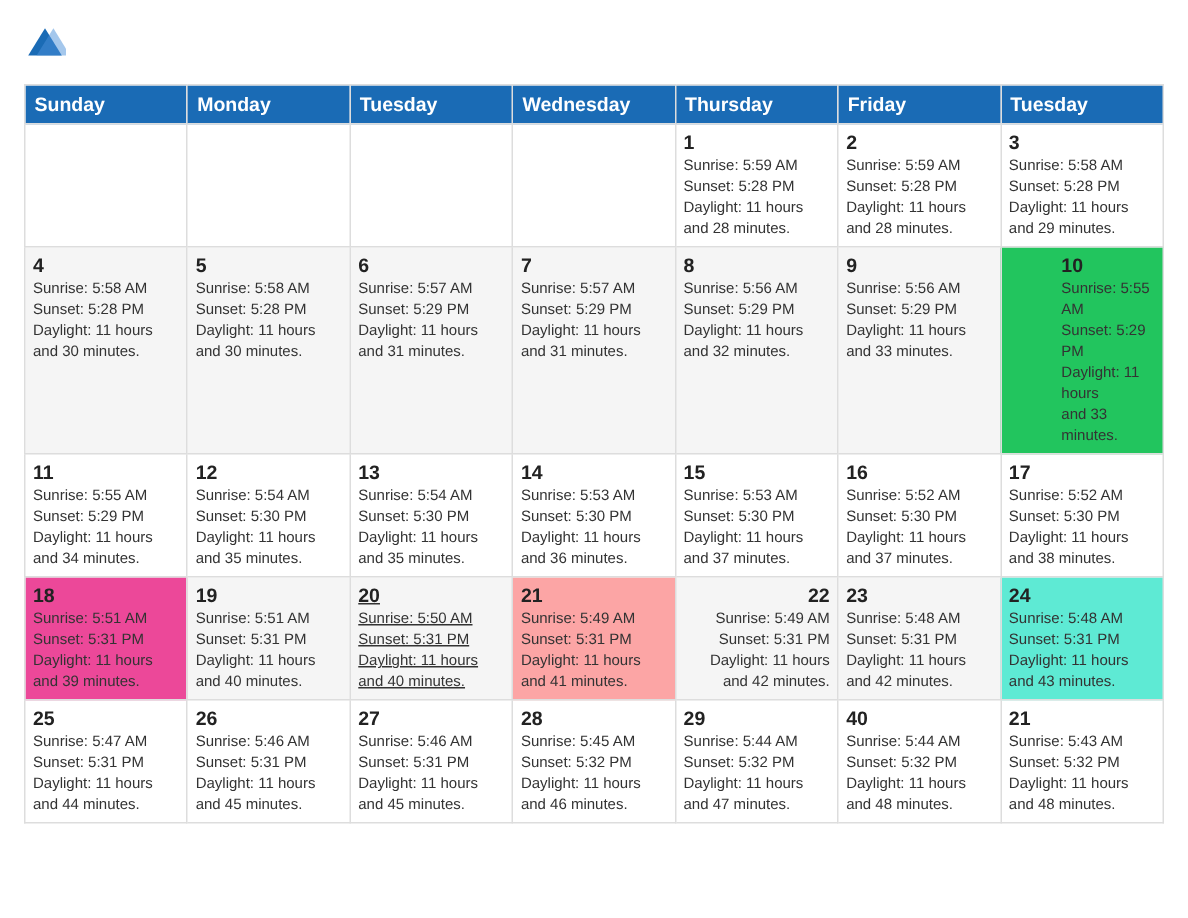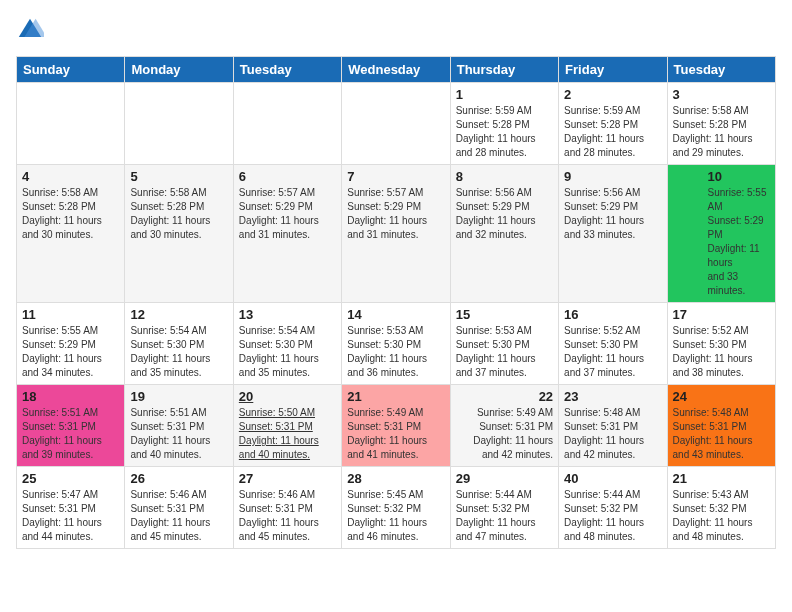--- a/index.html
+++ b/index.html
@@ -293,21 +293,21 @@
 Daylight: 11 hours
 and 42 minutes.</div>
         </td>
         <td style="background: rgb(245, 245, 245);">
           <span class="day-num">23</span>
           <div class="day-detail" style="white-space: pre-line;">Sunrise: 5:48 AM
 Sunset: 5:31 PM
 Daylight: 11 hours
 and 42 minutes.</div>
         </td>
-        <td style="background: #f97316;">
+        <td style="background: #5eead4;">
           <span class="day-num">24</span>
           <div class="day-detail" style="white-space: pre-line;">Sunrise: 5:48 AM
 Sunset: 5:31 PM
 Daylight: 11 hours
 and 43 minutes.</div>
         </td>
       </tr>
       <tr>
         <td>
           <span class="day-num">25</span>

